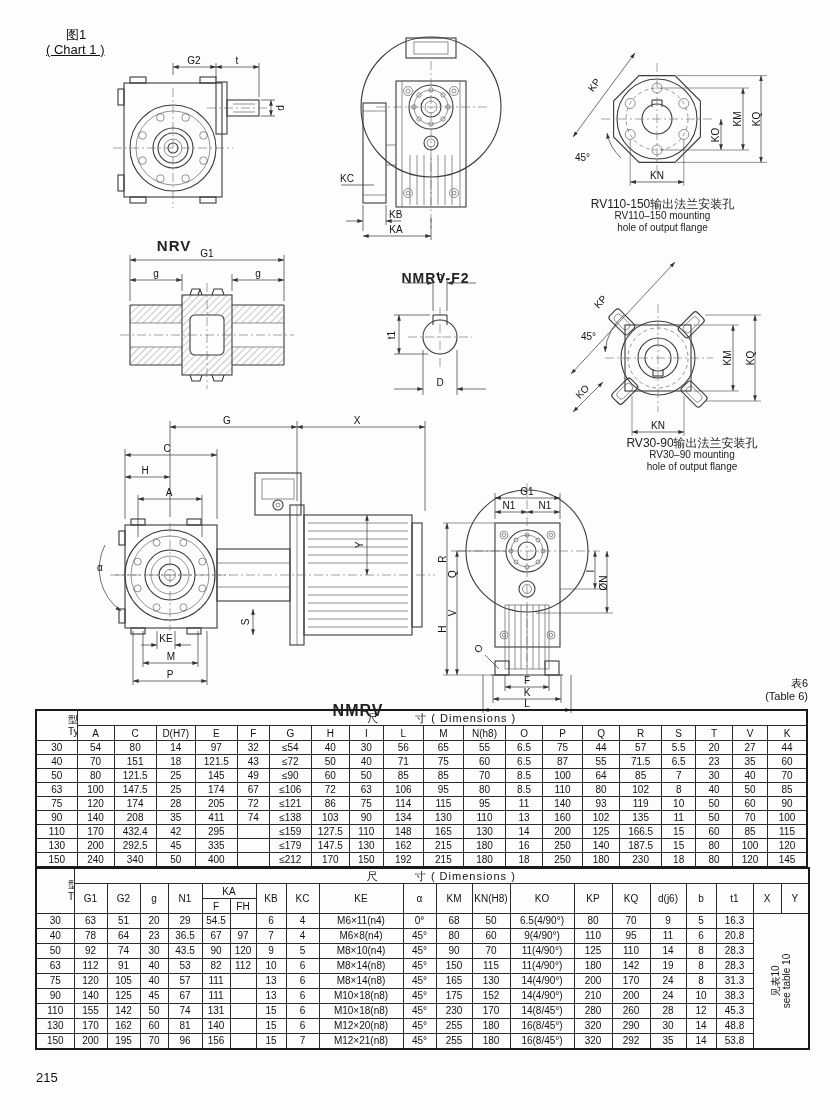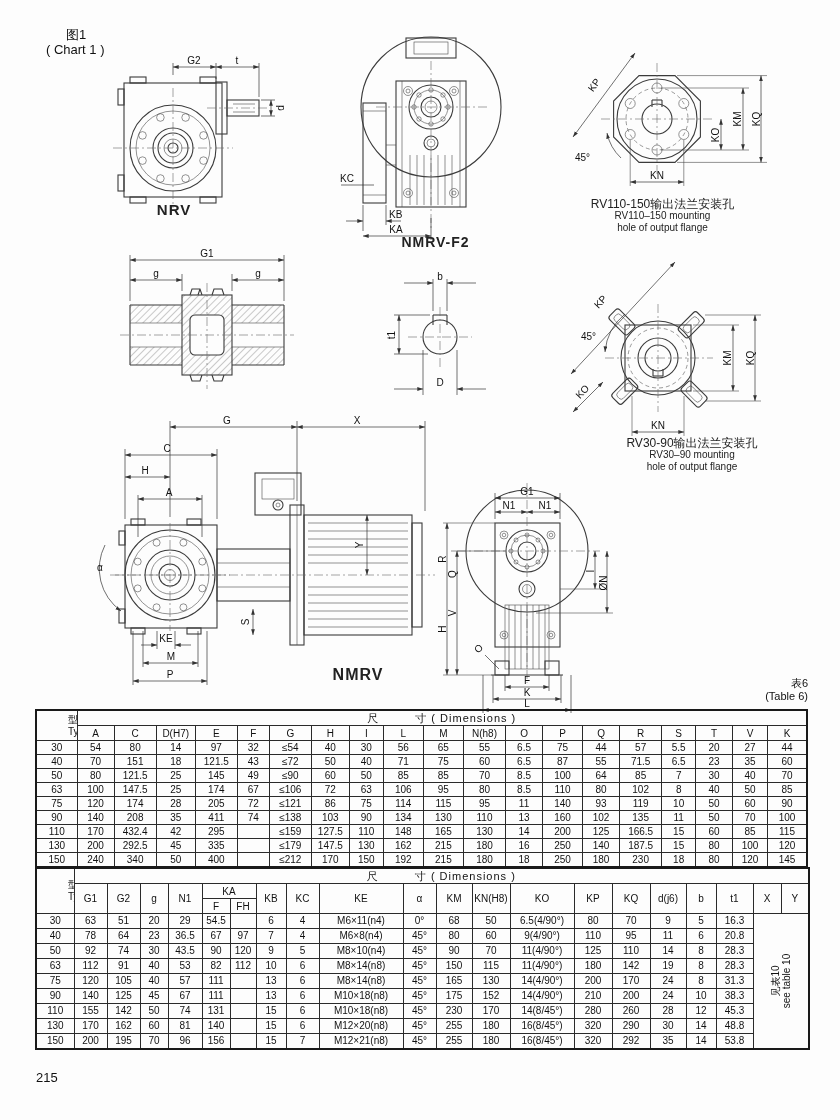--- a/index.html
+++ b/index.html
@@ -1,19 +1,19 @@
 <!DOCTYPE html>
 <html><head>
 <meta charset="utf-8">
 <style>
   html,body{margin:0;padding:0;background:#e8e8e8;}
   #page{position:relative;width:840px;height:1120px;background:#fdfdfd;overflow:hidden;
         font-family:"Liberation Sans",sans-serif;color:#111;}
   .abs{position:absolute;}
-  .lbl{position:absolute;font-weight:bold;letter-spacing:1px;color:#222;text-align:center;}
+  .lbl{position:absolute;font-weight:bold;letter-spacing:1px;color:#222;text-align:center;margin-top:36px;}
   .cap{position:absolute;text-align:center;color:#222;line-height:12px;}
   .cap .cn{font-size:12px;}
   .cap .en{font-size:10px;}
   svg{overflow:visible;}
   svg text{font-family:"Liberation Sans",sans-serif;}
   .dl{font-size:10px;fill:#111;text-anchor:middle;}
   .dls{font-size:10px;fill:#111;text-anchor:start;}
   .ol{stroke:#3b3b3b;fill:none;stroke-width:1.1;}
   .tn{stroke:#4a4a4a;fill:none;stroke-width:.6;}
   .cl{stroke:#6a6a6a;fill:none;stroke-width:.6;stroke-dasharray:9 3 2 3;}
@@ -59,21 +59,21 @@
       </pattern>
       <radialGradient id="wg" cx="38%" cy="32%" r="75%">
         <stop offset="0%" stop-color="#9fd1f0"></stop>
           <stop offset="55%" stop-color="#4b9bd6"></stop>
           <stop offset="100%" stop-color="#1f74b5"></stop>
       </radialGradient>
     </defs>
   </svg>
 
   <div class="figlab" style="left:66px;top:26px;">图1</div>
-  <div class="figlab" style="left:46px;top:42px;">( Chart 1 )</div>
+  <div class="figlab" style="left:46px;top:42px;text-decoration:underline;">( Chart 1 )</div>
 
   <svg class="abs" style="left:95px;top:55px" width="230" height="165" viewBox="0 0 230 165">
     <rect class="ol" x="29" y="28" width="98" height="114"></rect>
     <rect class="ol" x="23" y="34" width="6" height="16"></rect>
       <rect class="ol" x="23" y="120" width="6" height="16"></rect>
     <rect class="ol" x="35" y="22" width="16" height="6"></rect>
       <rect class="ol" x="105" y="22" width="16" height="6"></rect>
     <rect class="ol" x="35" y="142" width="16" height="6"></rect>
       <rect class="ol" x="105" y="142" width="16" height="6"></rect>
     <circle class="ol" cx="78" cy="93" r="43"></circle>

